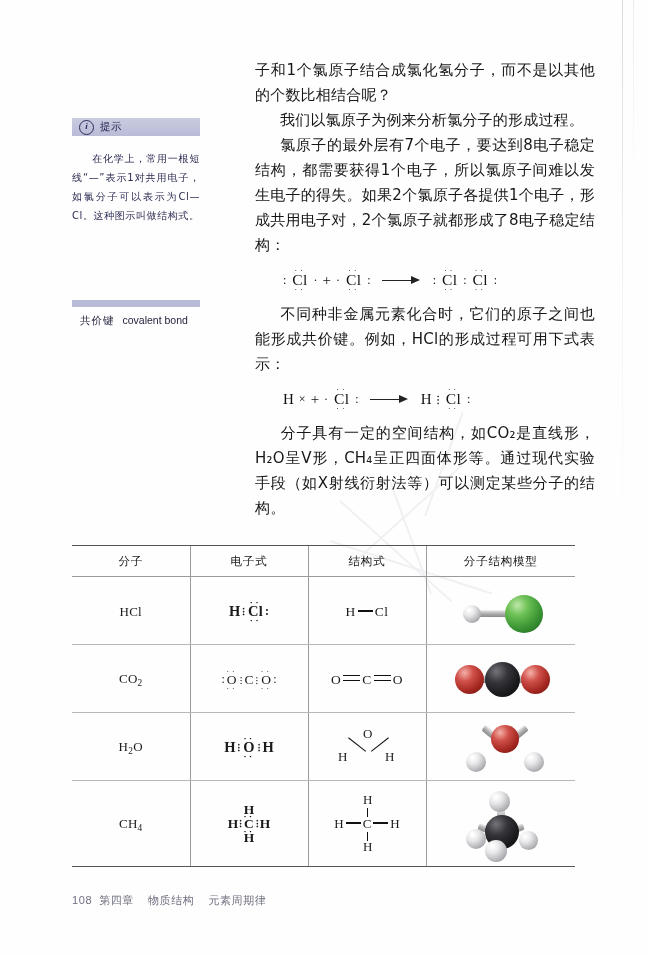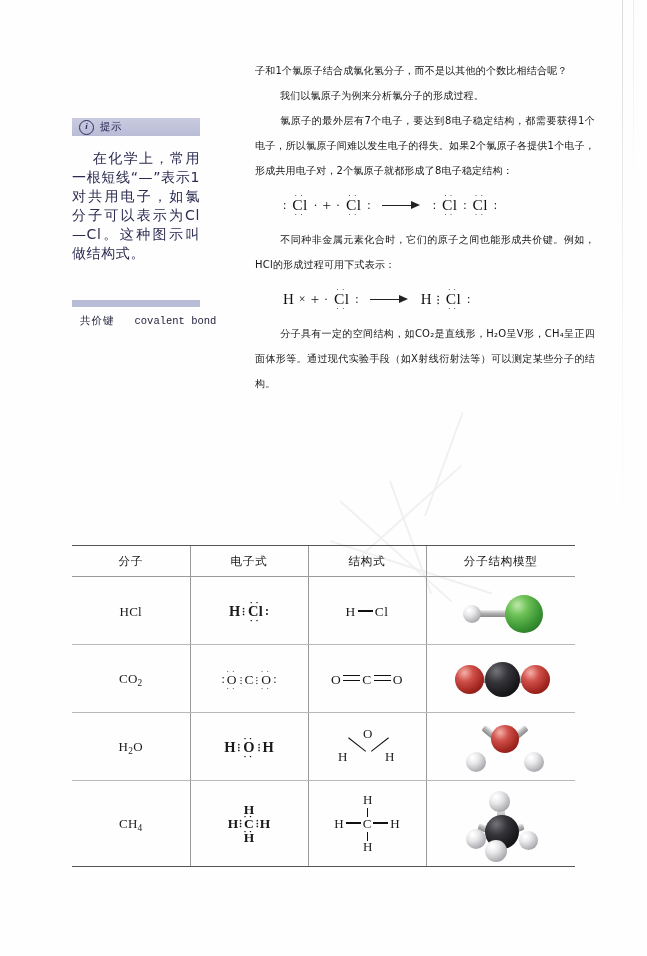--- a/index.html
+++ b/index.html
@@ -78,21 +78,21 @@
     flex: 0 0 auto;
   }
   .tip-title {
     font-size: 10.5px;
     color: #20204e;
     font-family: "DejaVu Sans", sans-serif;
     letter-spacing: .5px;
   }
   .tip-body {
     margin-top: 13px;
-    font-size: 14px;
+    font-size: 10px;
     line-height: 19px;
     color: #2b2b52;
     text-align: justify;
     letter-spacing: .6px;
     font-family: "DejaVu Sans", sans-serif;
   }
   .tip-body .indent { display: inline-block; width: 20px; }
 
   .term-bar {
     position: absolute;
@@ -102,30 +102,30 @@
   }
   .term-row {
     position: absolute;
     left: 80px; top: 314px;
     width: 175px;
     font-size: 10.5px;
     color: #23233f;
     white-space: nowrap;
   }
   .term-cn { font-family: "DejaVu Sans", sans-serif; letter-spacing: 1px; }
-  .term-en { font-family: Liberation Mono, monospace; margin-left: 20px; text-align: right; }
+  .term-en { font-family: Liberation Sans, sans-serif; margin-left: 8px; text-align: right; }
 
   
   .body-col {
     position: absolute;
     left: 255px; top: 58px;
     width: 340px;
   }
   .para {
-    font-size: 10px;
+    font-size: 15px;
     line-height: 25px;
     text-align: justify;
     letter-spacing: .2px;
     color: #161616;
     font-family: "DejaVu Sans", sans-serif;
     margin: 0;
   }
   .para + .para { margin-top: 0px; }
   .para .ind { display: inline-block; width: 25px; }
   .para b { font-weight: bold; }
@@ -529,14 +529,17 @@
             <div class="atom a-h" style="left:35px; top:44px; width:20px; height:20px;"></div>
             <div class="atom a-h" style="left:88px; top:46px; width:19px; height:19px;"></div>
             <div class="atom a-h" style="left:54px; top:55px; width:22px; height:22px;"></div>
           </div>
         </td>
       </tr>
 
     </tbody>
   </table>
 
+  <div class="footer">
+    <span class="pg">108</span><span>第四章</span><span class="sp"></span><span>物质结构</span><span class="sp"></span><span>元素周期律</span>
+  </div>
 
 </div>
 
 </body></html>

